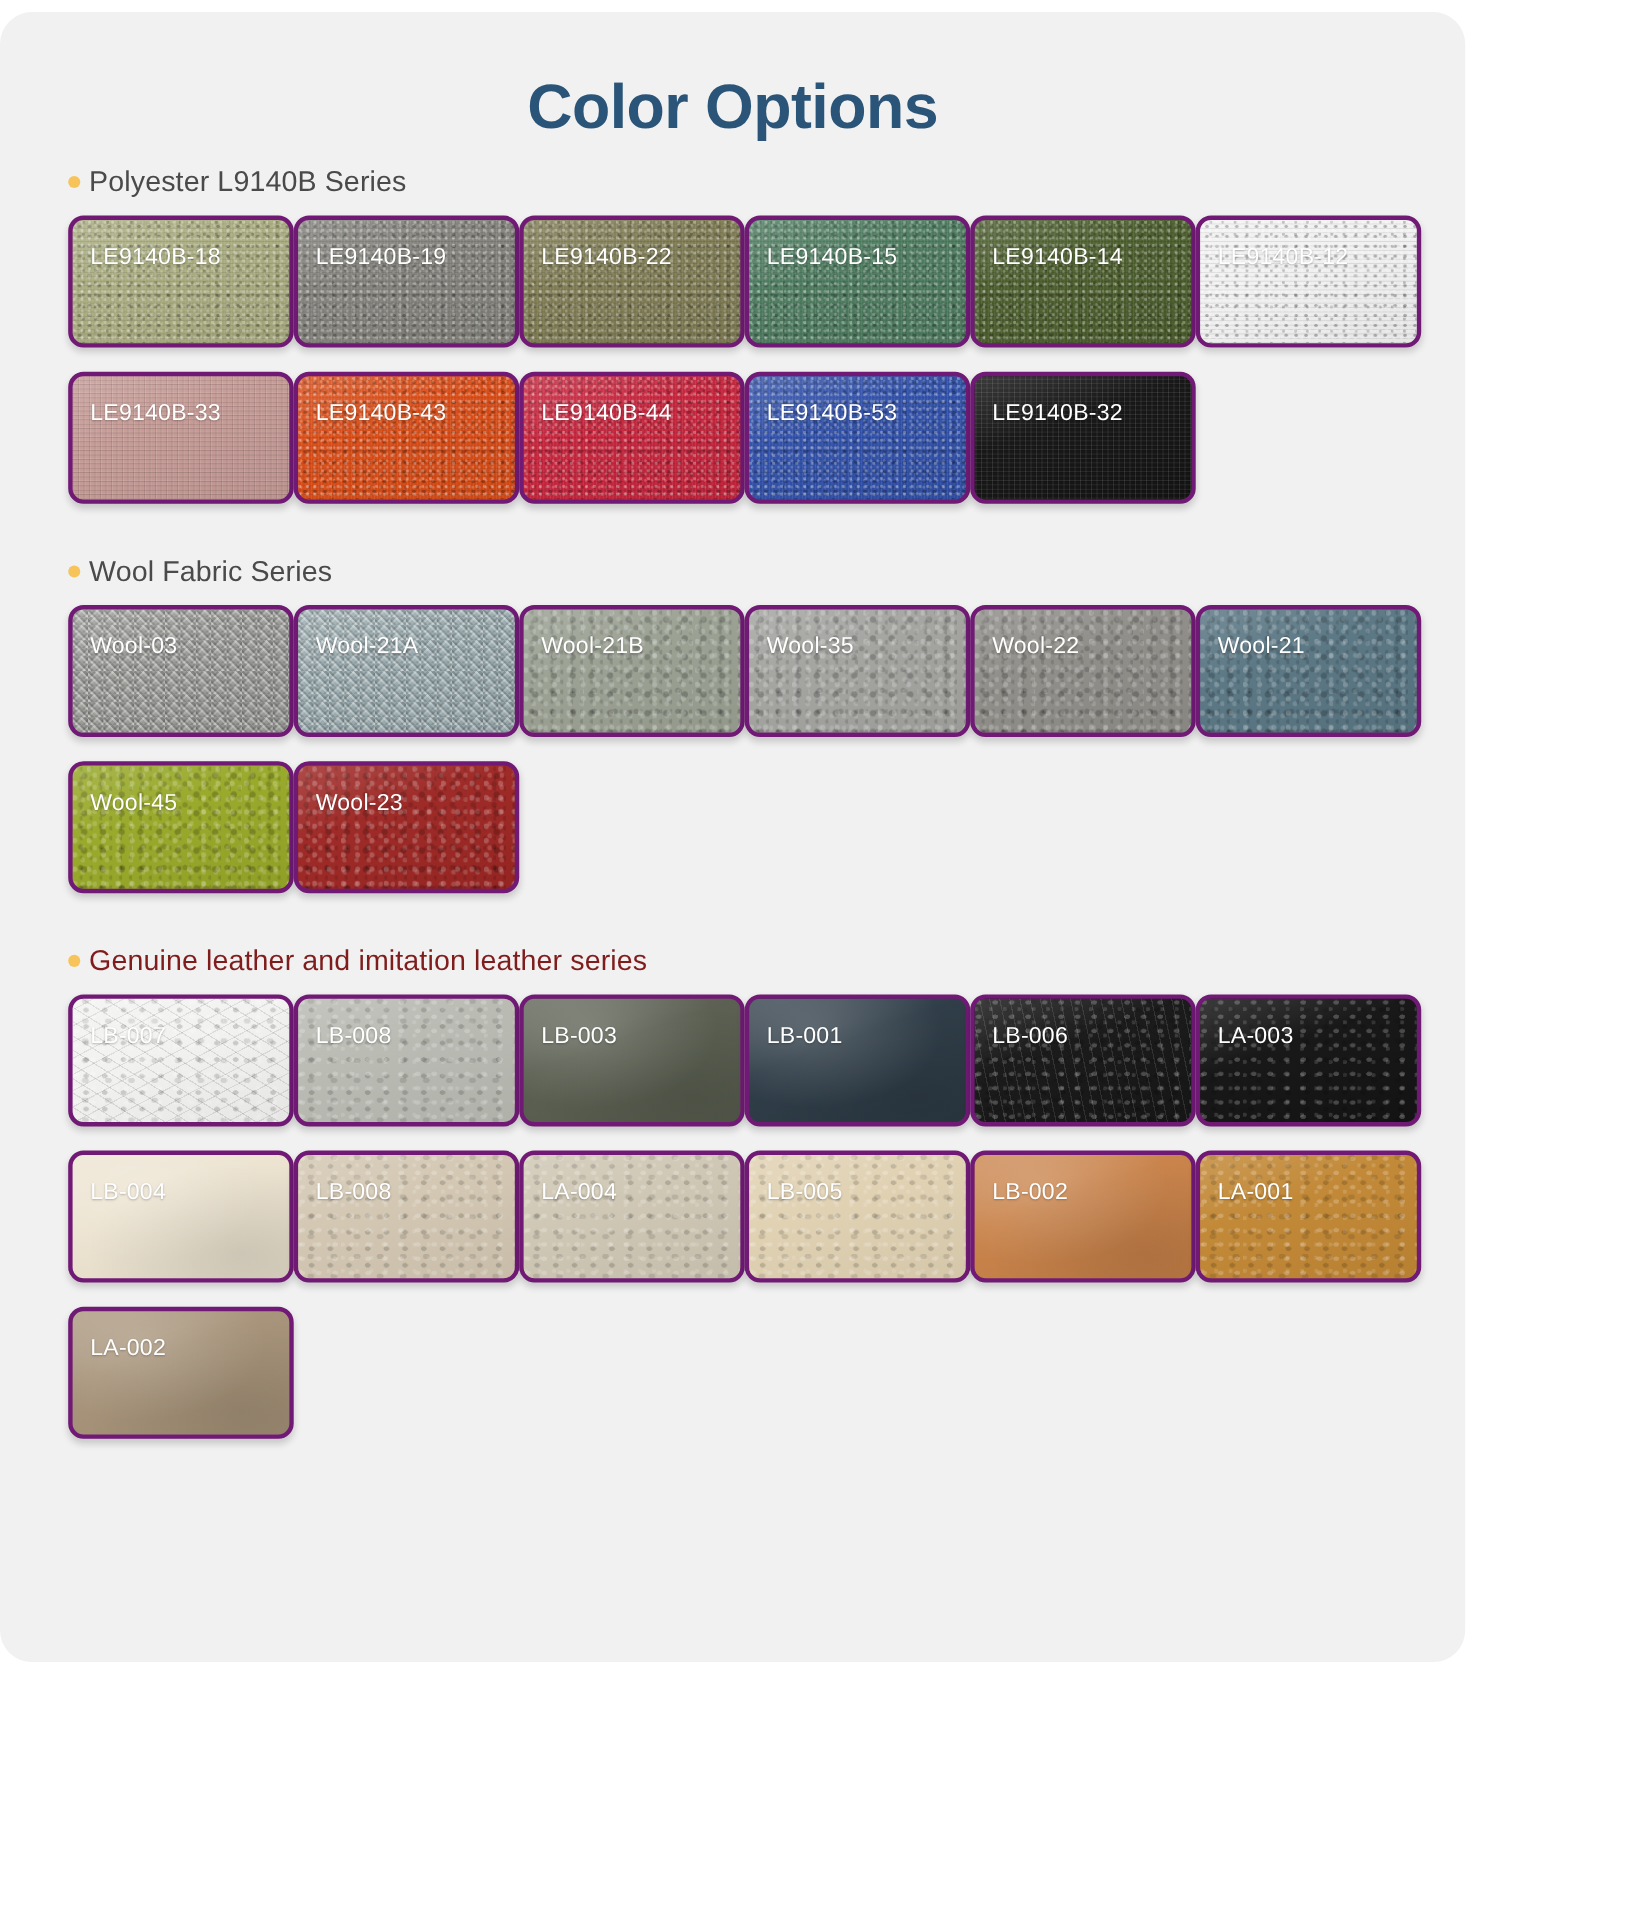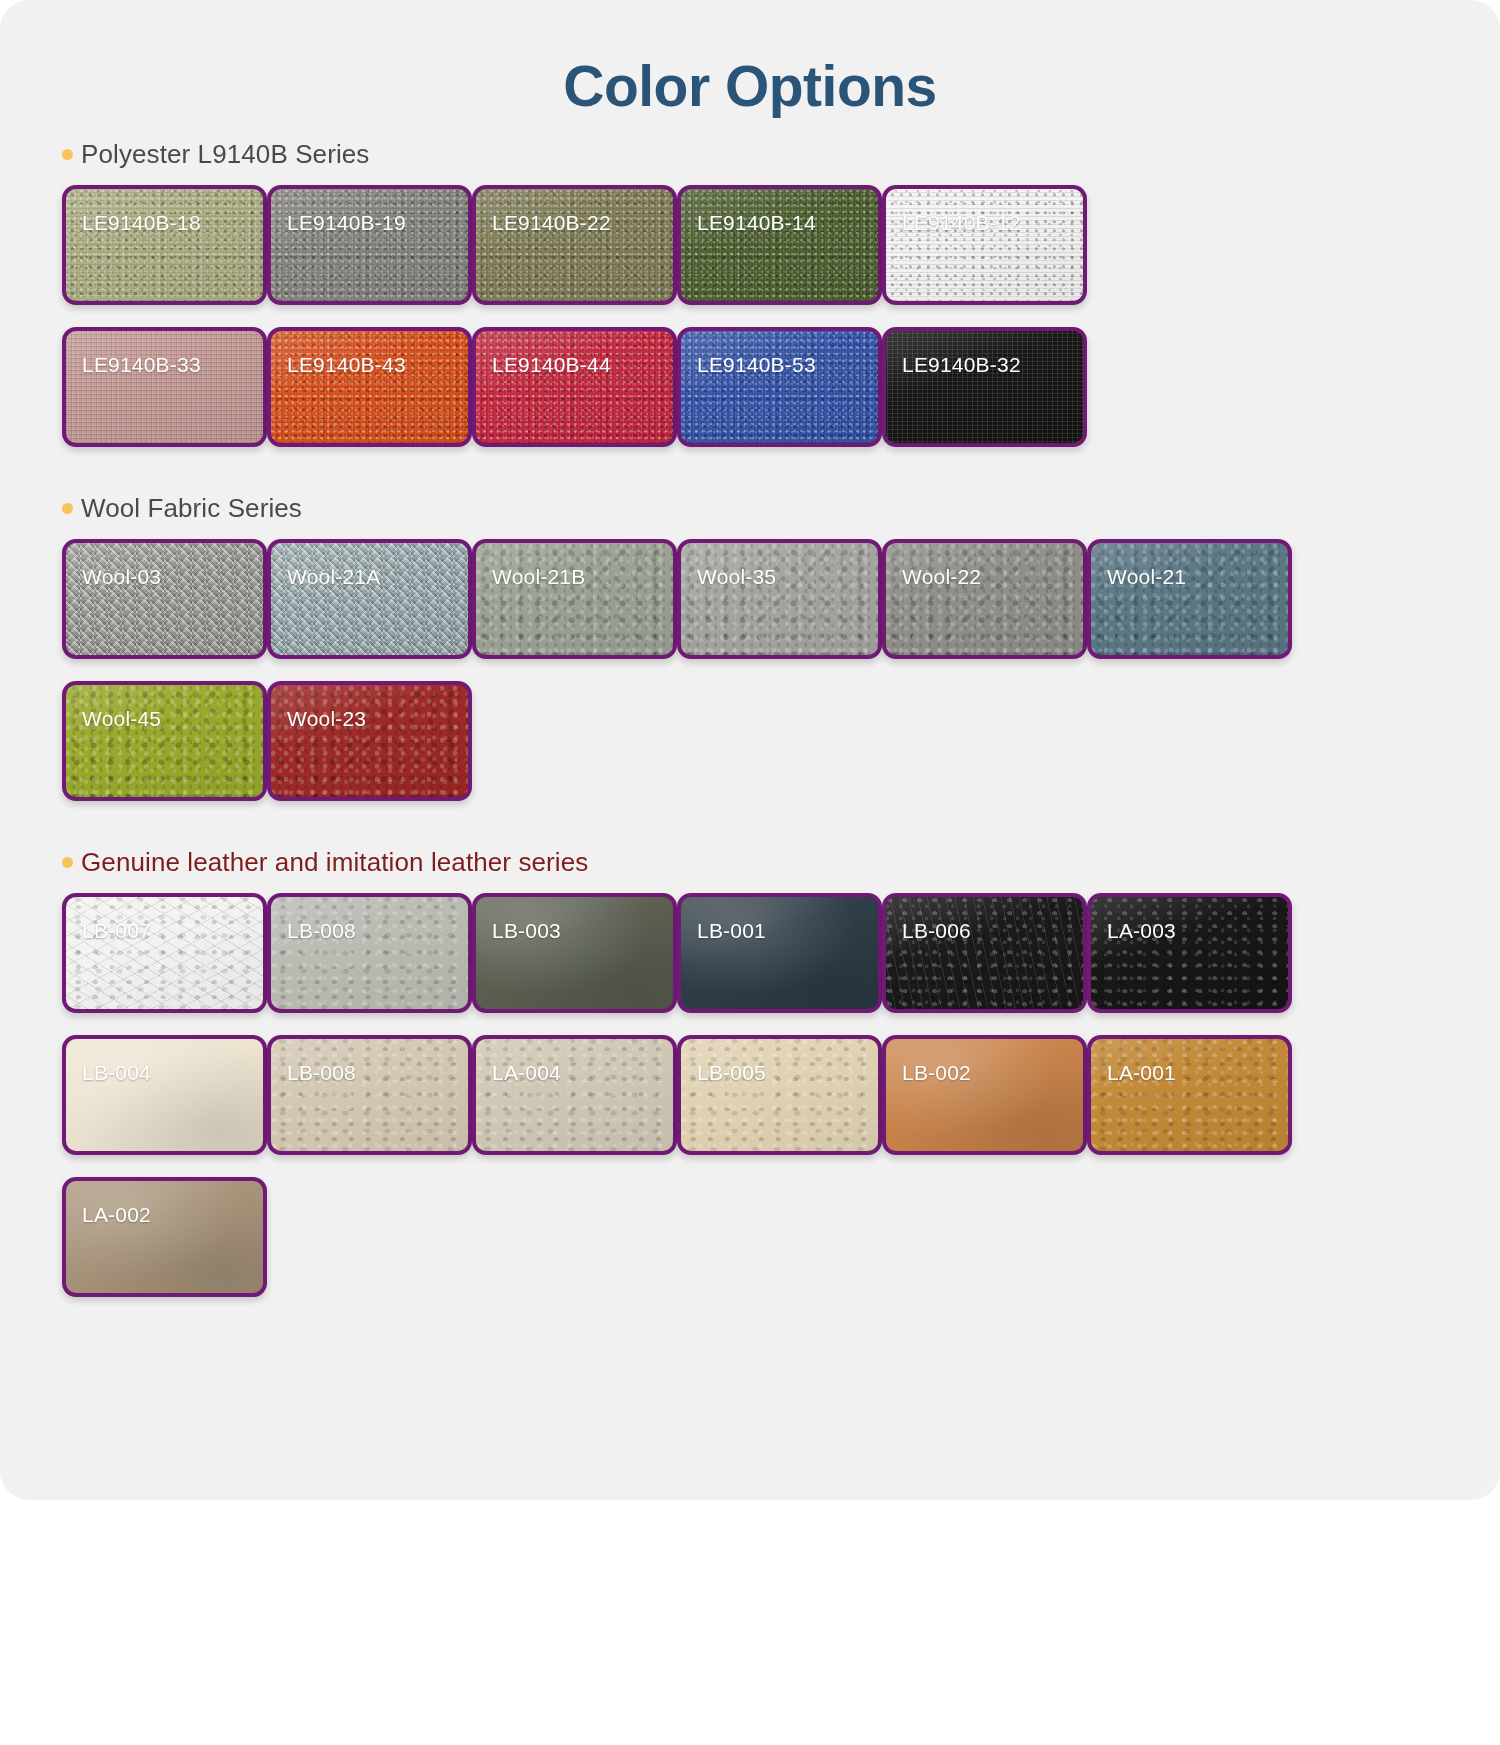--- a/index.html
+++ b/index.html
@@ -17,22 +17,22 @@
   #page {
     position: relative;
     width: 1500px;
     height: 1745px;
     background: #ffffff;
   }
 
   #canvas {
     position: absolute;
     left: 0;
-    top: 0;
-    width: 1500px;
+    top: 11px;
+    width: 1332px;
     height: 1500px;
     background: #f1f1f1;
     box-sizing: border-box;
     border-radius: 29px;
   }
 
   #page-title {
     text-align: center;
     font-size: 57px;
     font-weight: bold;
@@ -207,20 +207,25 @@
             <div class="swatch" style="background: rgb(129, 128, 122);">
               <div class="tex tex-boucle"></div>
               <div class="sheen"></div>
               <span class="swatch-label">LE9140B-19</span>
             </div>
             <div class="swatch" style="background: rgb(125, 122, 82);">
               <div class="tex tex-boucle"></div>
               <div class="sheen"></div>
               <span class="swatch-label">LE9140B-22</span>
             </div>
+            <div class="swatch" style="background: rgb(76, 122, 94);">
+              <div class="tex tex-boucle"></div>
+              <div class="sheen"></div>
+              <span class="swatch-label">LE9140B-15</span>
+            </div>
             <div class="swatch" style="background: rgb(74, 92, 43);">
               <div class="tex tex-boucle"></div>
               <div class="sheen"></div>
               <span class="swatch-label">LE9140B-14</span>
             </div>
             <div class="swatch">
               <div class="tex tex-boucle"></div>
               <div class="sheen"></div>
               <span class="swatch-label">LE9140B-12</span>
             </div>

